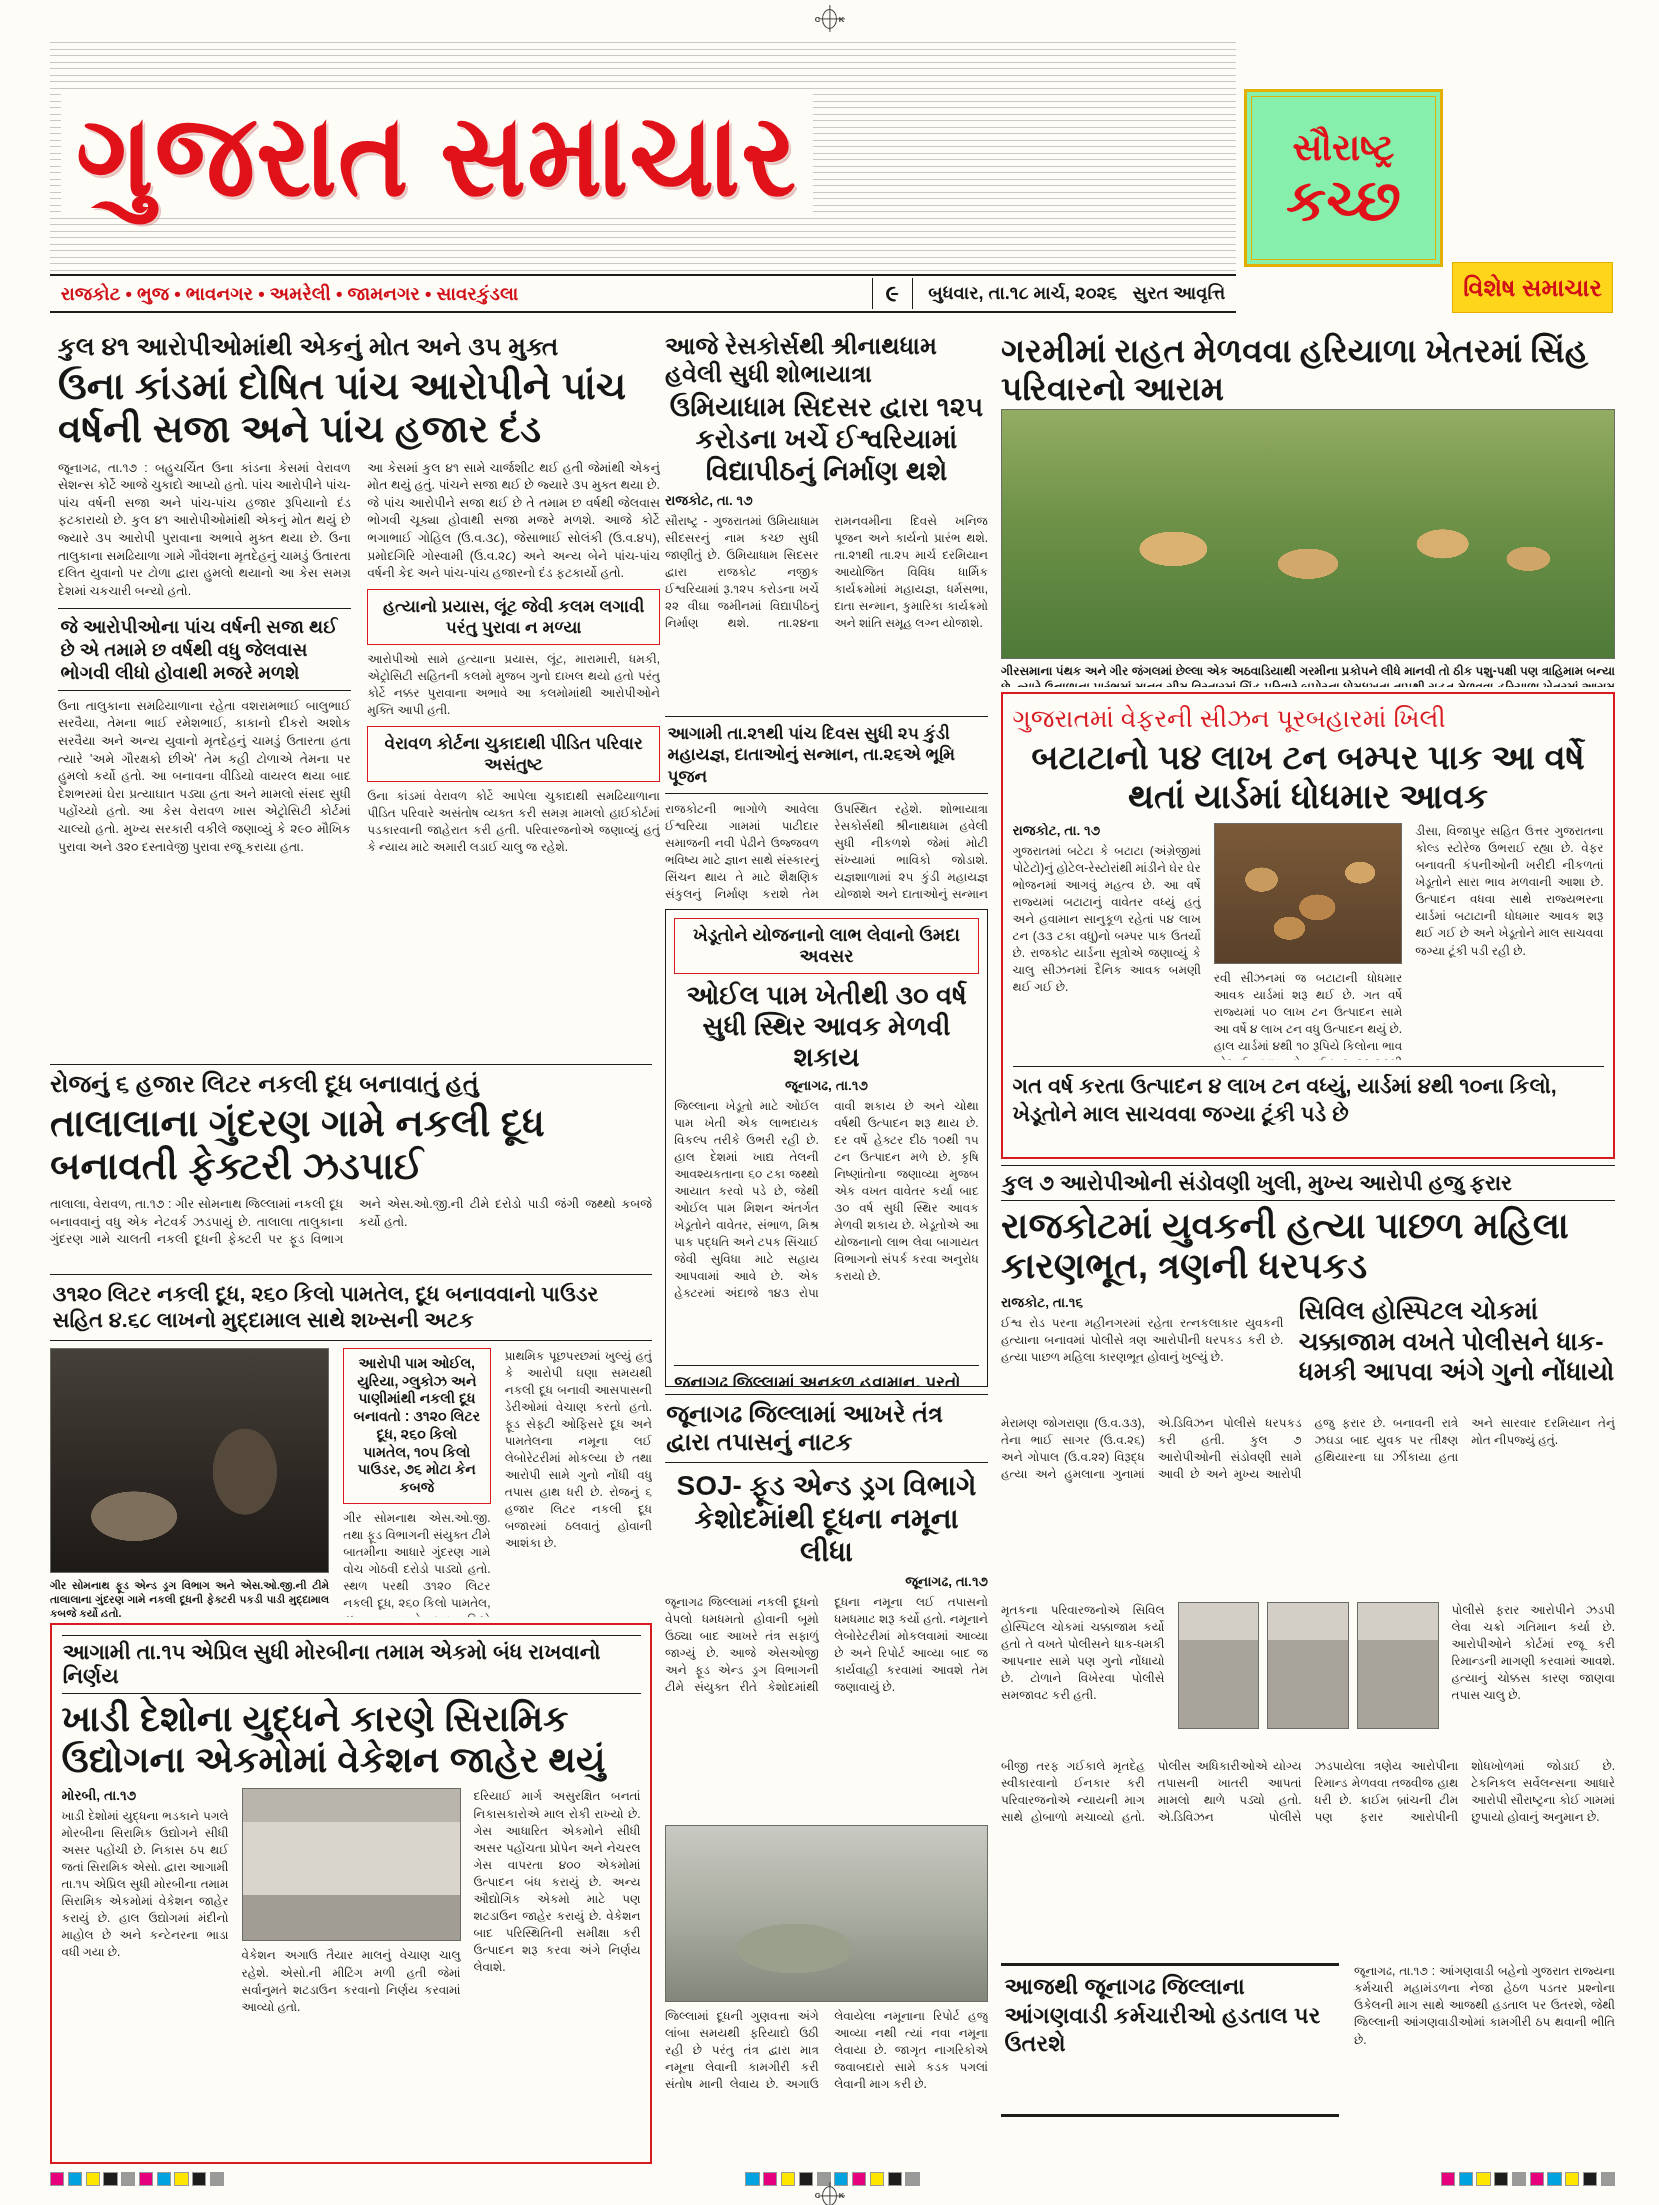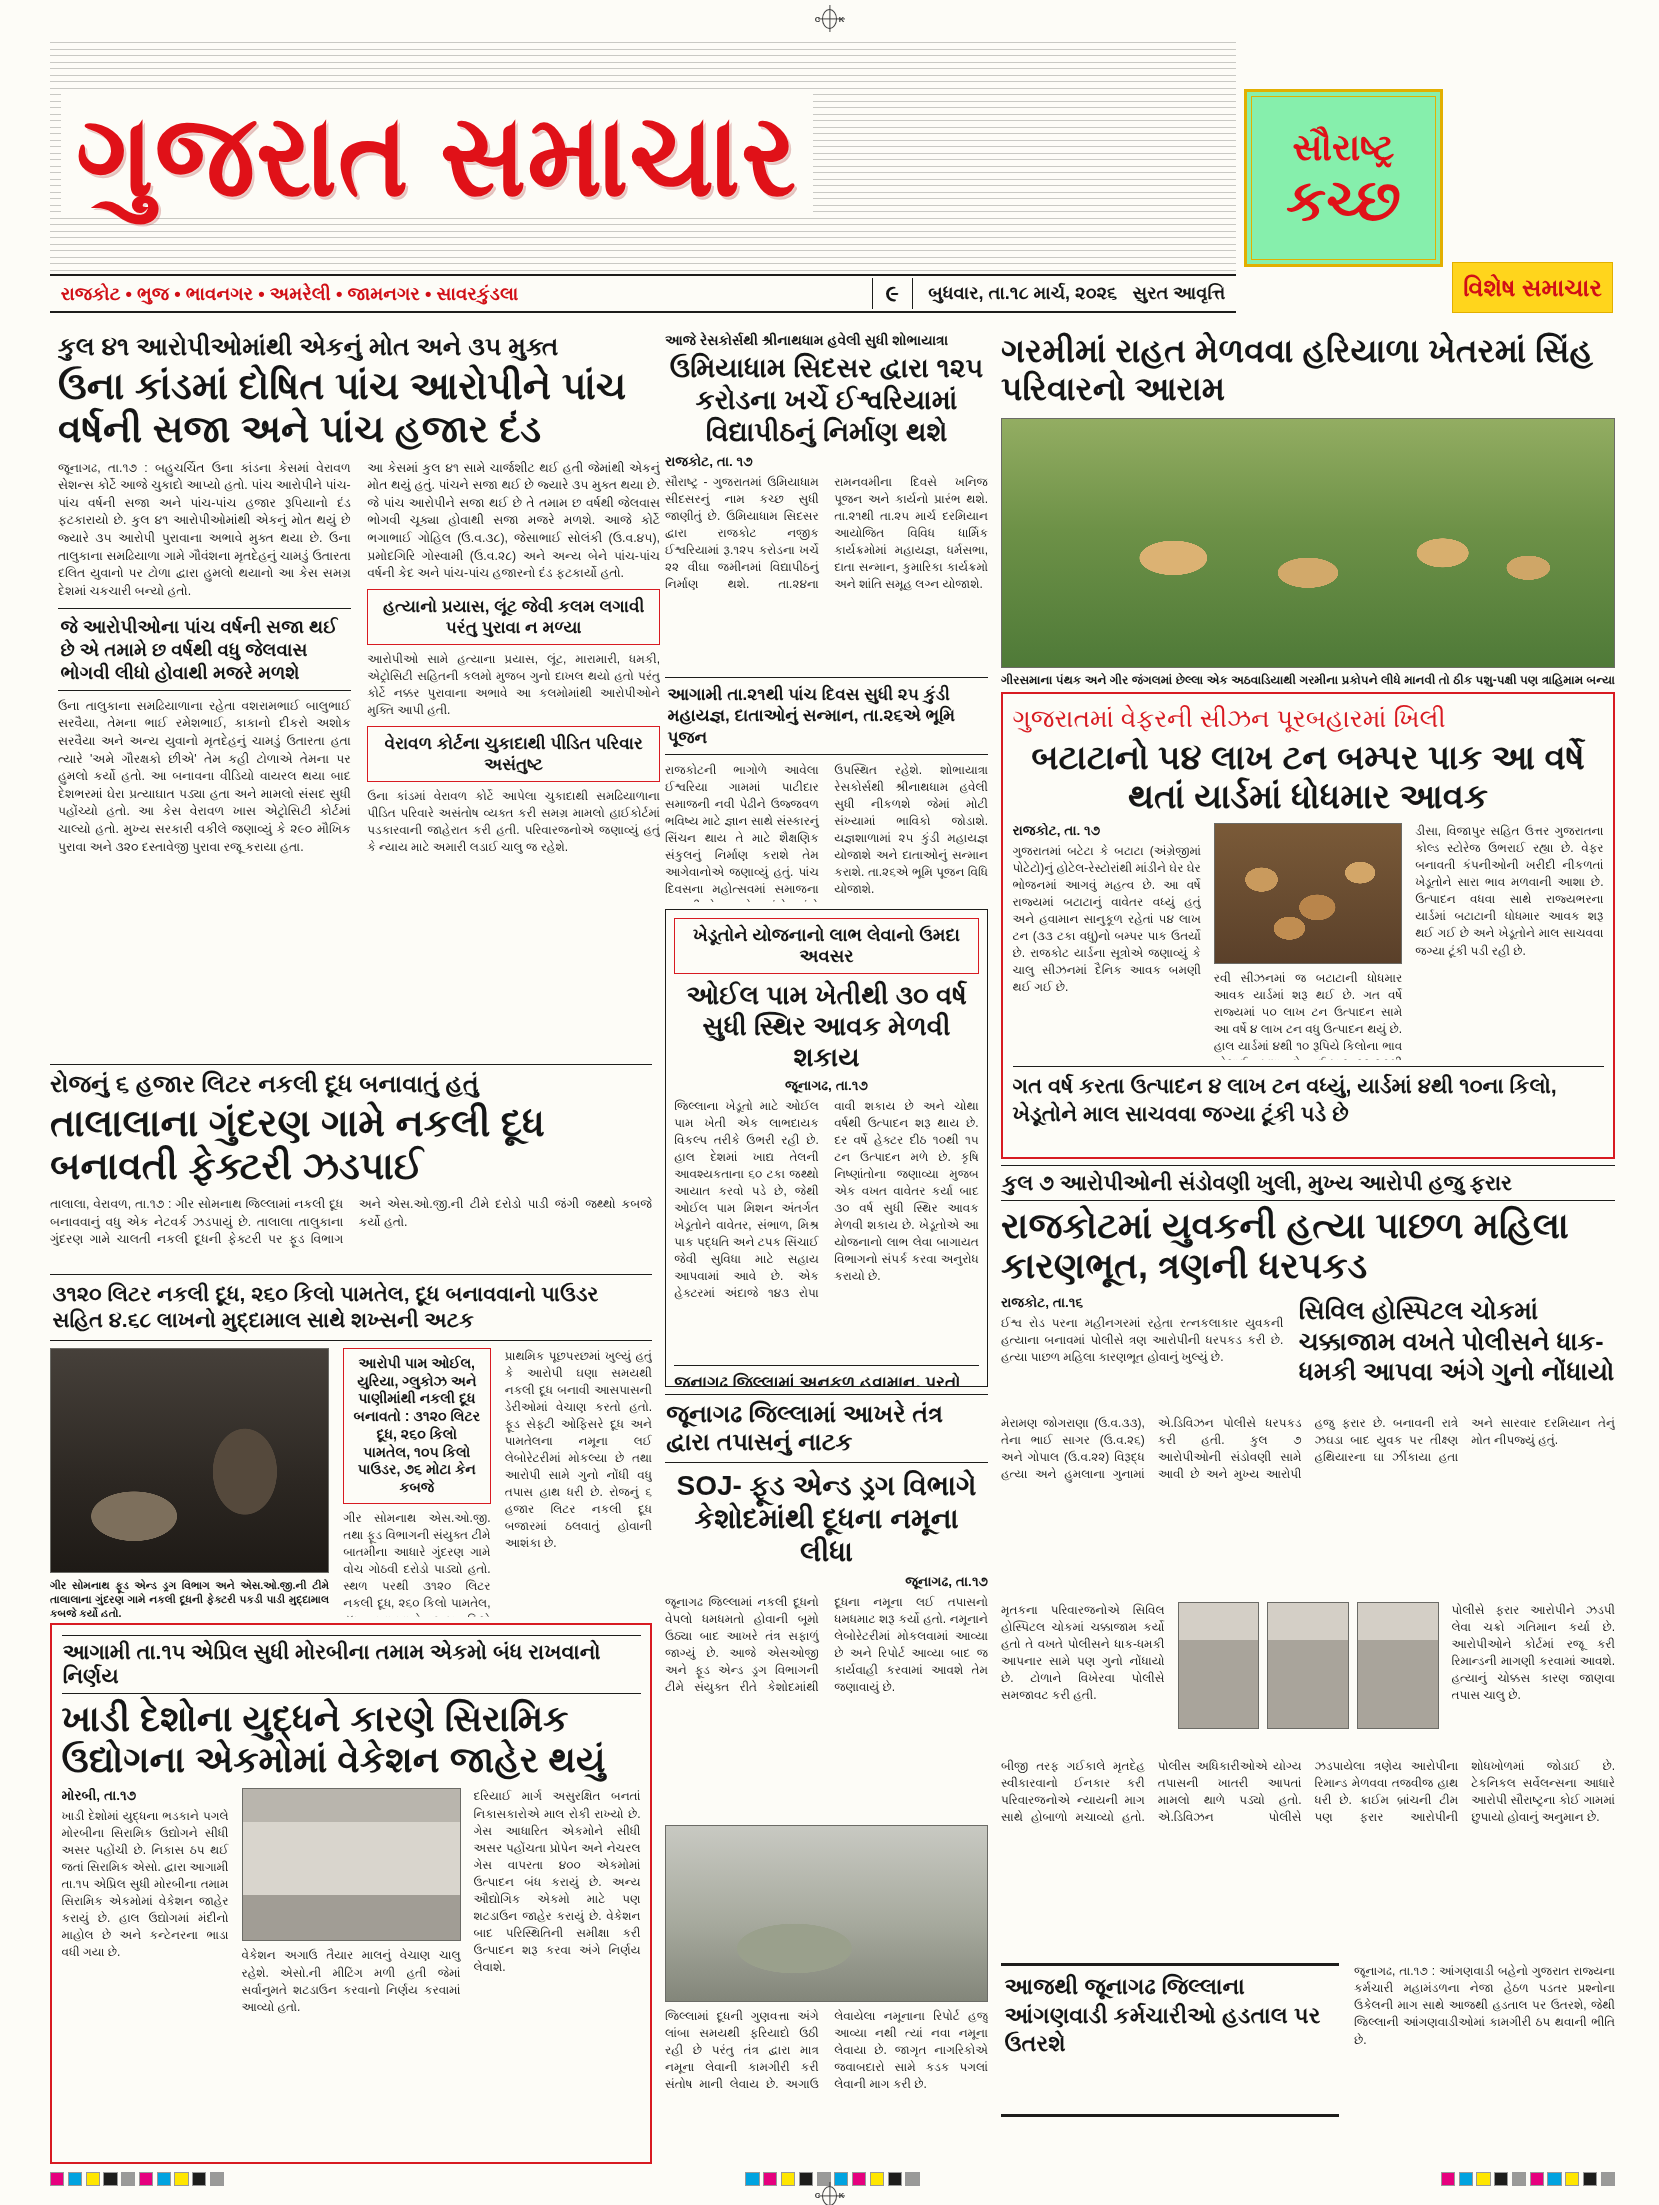--- a/index.html
+++ b/index.html
@@ -72,21 +72,21 @@
   .city-names { color:#d10f16; font-weight:bold; font-size:18.4px; flex:1; white-space:nowrap; overflow:hidden; }
   .page-no { border-left:1.8px solid #1d1d1b; border-right:1.8px solid #1d1d1b; padding:2.4px 13px; font-size:22.5px; font-weight:bold; }
   .issue-date { font-size:18px; font-weight:bold; white-space:nowrap; }
   .edition-name { font-size:18px; font-weight:bold; white-space:nowrap; }
 
   
   article { overflow:hidden; }
   .kicker { font-weight:bold; font-size:22.5px; line-height:1.15; margin-bottom:4.7px; }
   .kicker-ruled { border-top:1.8px solid #1d1d1b; border-bottom:1.8px solid #1d1d1b; padding:4.7px 1.2px; }
   .headline-xl { font-size:38px; font-weight:900; line-height:1.13; margin-bottom:8.3px; }
-  .headline-lg { font-size:32px; font-weight:900; line-height:1.16; margin-bottom:9px; }
+  .headline-lg { font-size:32px; font-weight:900; line-height:1.16; margin-bottom:0;font-family:Liberation Serif, serif; }
   .headline-md { font-size:27px; font-weight:700; line-height:1.18; margin-bottom:6px;text-align:center; }
   .dateline { font-weight:bold; font-size:13.6px; margin-bottom:3.6px; }
   .body-text { font-size:12.4px; line-height:1.42; text-align:justify; color:#1c1c1c; }
   .body-sm { font-size:12px; }
   .cols-2 { column-count:2; column-gap:15.4px; }
   .cols-4 { column-count:4; column-gap:13px; }
   .rule-band {
     border-top:1.8px solid #1d1d1b; border-bottom:1.8px solid #1d1d1b;
     font-weight:bold; padding:6px 2.4px; line-height:1.25; margin:7.1px 0;
   }
@@ -233,21 +233,21 @@
       </div>
       <div>
         <div class="photo ceramic-photo"></div>
         <p class="body-text body-sm">વેકેશન અગાઉ તૈયાર માલનું વેચાણ ચાલુ રહેશે. એસો.ની મીટિંગ મળી હતી જેમાં સર્વાનુમતે શટડાઉન કરવાનો નિર્ણય કરવામાં આવ્યો હતો.</p>
       </div>
       <p class="body-text body-sm">દરિયાઈ માર્ગ અસુરક્ષિત બનતાં નિકાસકારોએ માલ રોકી રાખ્યો છે. ગેસ આધારિત એકમોને સીધી અસર પહોંચતા પ્રોપેન અને નેચરલ ગેસ વાપરતા ૪૦૦ એકમોમાં ઉત્પાદન બંધ કરાયું છે. અન્ય ઔદ્યોગિક એકમો માટે પણ શટડાઉન જાહેર કરાયું છે. વેકેશન બાદ પરિસ્થિતિની સમીક્ષા કરી ઉત્પાદન શરૂ કરવા અંગે નિર્ણય લેવાશે.</p>
     </div>
   </article>
 
   <article class="abs" style="left:665px; top:332px; width:323px; height:570px;">
-    <div class="kicker" style="font-size:14px;">આજે રેસકોર્સથી શ્રીનાથધામ હવેલી સુધી શોભાયાત્રા</div>
+    <div class="kicker" style="font-size:24px;">આજે રેસકોર્સથી શ્રીનાથધામ હવેલી સુધી શોભાયાત્રા</div>
     <div class="headline-md">ઉમિયાધામ સિદસર દ્વારા ૧૨૫ કરોડના ખર્ચે ઈશ્વરિયામાં વિદ્યાપીઠનું નિર્માણ થશે</div>
     <div class="dateline">રાજકોટ, તા. ૧૭</div>
     <div class="body-text body-sm cols-2" style="height:196px; overflow:hidden;">સૌરાષ્ટ્ર - ગુજરાતમાં ઉમિયાધામ સીદસરનું નામ કચ્છ સુધી જાણીતું છે. ઉમિયાધામ સિદસર દ્વારા રાજકોટ નજીક ઈશ્વરિયામાં રૂ.૧૨૫ કરોડના ખર્ચે ૨૨ વીઘા જમીનમાં વિદ્યાપીઠનું નિર્માણ થશે. તા.૨૪ના રામનવમીના દિવસે ખનિજ પૂજન અને કાર્યનો પ્રારંભ થશે. તા.૨૧થી તા.૨૫ માર્ચ દરમિયાન આયોજિત વિવિધ ધાર્મિક કાર્યક્રમોમાં મહાયજ્ઞ, ધર્મસભા, દાતા સન્માન, કુમારિકા કાર્યક્રમો અને શાંતિ સમૂહ લગ્ન યોજાશે.</div>
     <div class="rule-band" style="font-size:17px;">આગામી તા.૨૧થી પાંચ દિવસ સુધી ૨૫ કુંડી મહાયજ્ઞ, દાતાઓનું સન્માન, તા.૨૬એ ભૂમિ પૂજન</div>
     <div class="body-text body-sm cols-2" style="height:196px; overflow:hidden;">રાજકોટની ભાગોળે આવેલા ઈશ્વરિયા ગામમાં પાટીદાર સમાજની નવી પેઢીને ઉજ્જવળ ભવિષ્ય માટે જ્ઞાન સાથે સંસ્કારનું સિંચન થાય તે માટે શૈક્ષણિક સંકુલનું નિર્માણ કરાશે તેમ આગેવાનોએ જણાવ્યું હતું. પાંચ દિવસના મહોત્સવમાં સમાજના અગ્રણીઓ અને સંતો-મહંતો ઉપસ્થિત રહેશે. શોભાયાત્રા રેસકોર્સથી શ્રીનાથધામ હવેલી સુધી નીકળશે જેમાં મોટી સંખ્યામાં ભાવિકો જોડાશે. યજ્ઞશાળામાં ૨૫ કુંડી મહાયજ્ઞ યોજાશે અને દાતાઓનું સન્માન કરાશે. તા.૨૬એ ભૂમિ પૂજન વિધિ યોજાશે.</div>
   </article>
 
   <article class="abs" style="left:665px; top:909px; width:323px; height:478px; border:1.8px solid #1d1d1b; padding:8.3px;">
     <div class="red-box" style="margin-top:0; text-align:center;">
       <span style="font-weight:bold; font-size:18px;">ખેડૂતોને યોજનાનો લાભ લેવાનો ઉમદા અવસર</span>

